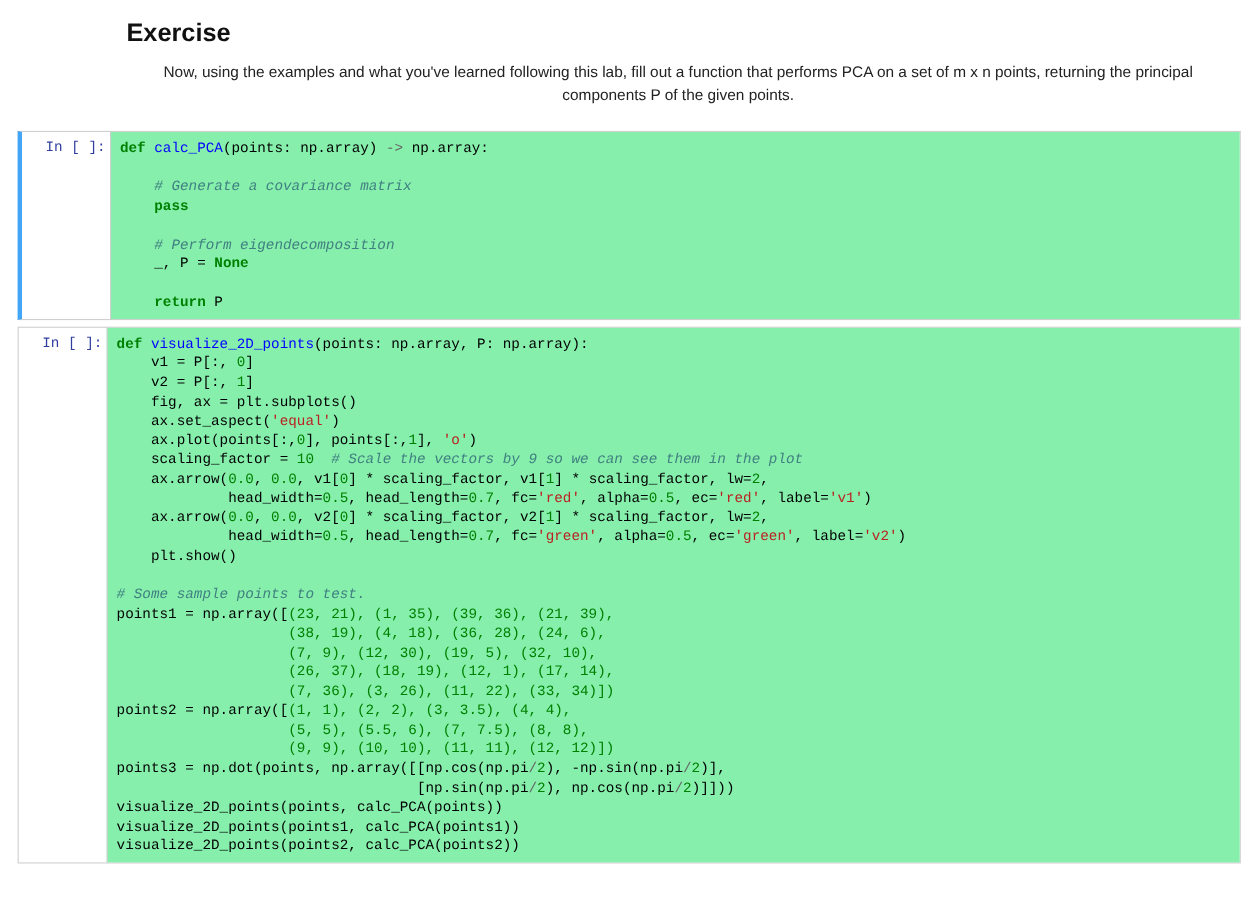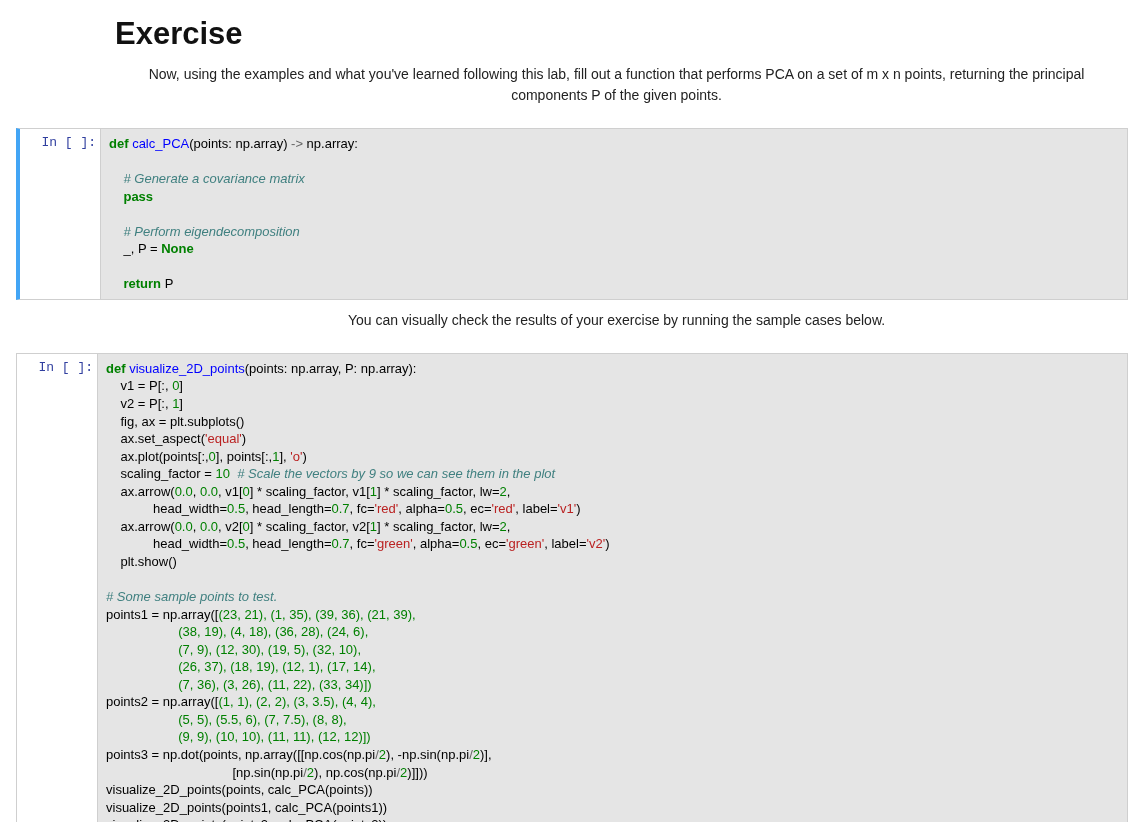--- a/index.html
+++ b/index.html
@@ -13,21 +13,21 @@
   }
   .notebook {
     padding: 0 16px 16px 16px;
   }
   .text-cell {
     margin-left: 99px;
     margin-right: 10px;
     padding: 4px 0;
   }
   .text-cell h2 {
-    font-size: 31px;
+    font-size: 23px;
     font-weight: bold;
     margin: 12px 0 12px 0;
     color: #111;
   }
   .text-cell p {
     margin: 0 0 12px 0;
     line-height: 1.5;
     color: #222;
     text-align: center;
   }
@@ -47,23 +47,23 @@
     min-width: 80px;
     padding: 6px 4px 6px 0;
     text-align: right;
     font-family: Consolas, "Courier New", monospace;
     font-size: 13px;
     color: #303F9F;
   }
   .code-area {
     flex: 1;
     padding: 6px 8px;
-    background: #e5e5e5;
+    background: #86efac;
     border-left: 1px solid #cfcfcf;
-    font-family: Liberation Sans, sans-serif;
+    font-family: Liberation Mono, monospace;
     font-size: 13px;
     line-height: 1.35;
     white-space: pre;
     overflow-x: auto;
   }
   .code-cell.selected .code-area {
     border-left: 1px solid #cfcfcf;
   }
 
   
@@ -91,23 +91,20 @@
 
     <span class="c"># Generate a covariance matrix</span>
     <span class="k">pass</span>
 
     <span class="c"># Perform eigendecomposition</span>
 <span>    _, P = </span><span class="kc">None</span>
 
     <span class="k">return</span><span> P</span></div>
   </div>
 
-  <div class="text-cell">
-    <p>You can visually check the results of your exercise by running the sample cases below.</p>
-  </div>
 
   <div class="code-cell">
     <div class="prompt-area">In [ ]:</div>
     <div class="code-area"><span class="k">def</span> <span class="nf">visualize_2D_points</span><span>(points: np.array, P: np.array):</span>
 <span>    v1 = P[:, </span><span class="mi">0</span><span>]</span>
 <span>    v2 = P[:, </span><span class="mi">1</span><span>]</span>
 <span>    fig, ax = plt.subplots()</span>
 <span>    ax.set_aspect(</span><span class="s">'equal'</span><span>)</span>
 <span>    ax.plot(points[:,</span><span class="mi">0</span><span>], points[:,</span><span class="mi">1</span><span>], </span><span class="s">'o'</span><span>)</span>
 <span>    scaling_factor = </span><span class="mi">10</span><span>  </span><span class="c"># Scale the vectors by 9 so we can see them in the plot</span>

